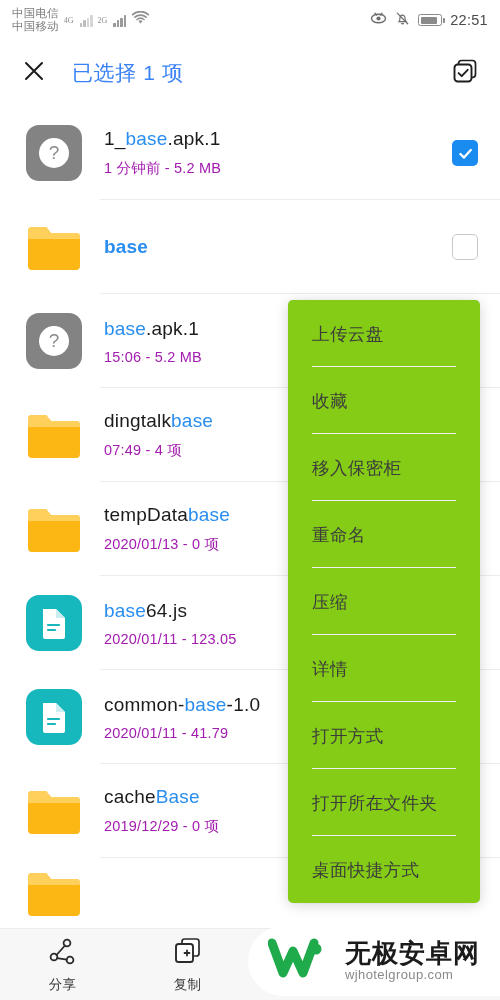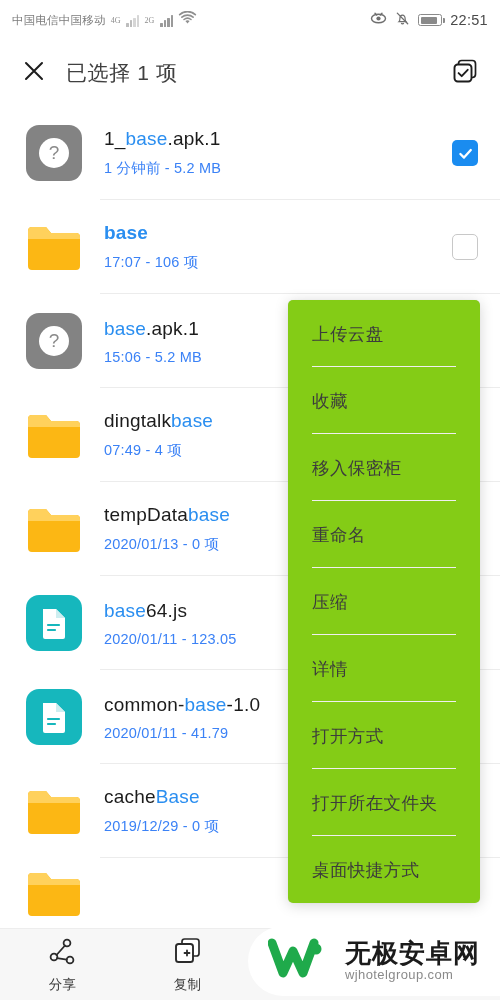--- a/index.html
+++ b/index.html
@@ -11,57 +11,57 @@
   }
   #screen { position:relative; width:500px; height:1000px; background:#fff; }
 
   
   .statusbar {
     position:relative; height:40px; width:100%;
     display:flex; align-items:center; justify-content:space-between;
     padding:0 12px; background:#fff;
   }
   .sb-left { display:flex; align-items:center; gap:5px; }
-  .carriers { display:flex; flex-direction:row; justify-content:center; line-height:1.12;font-family:Liberation Serif, serif; }
+  .carriers { display:flex; flex-direction:column; justify-content:center; line-height:1.12;font-family:Liberation Serif, serif; }
   .carriers span { font-size:11.5px; color:#7b7b7b; letter-spacing:.2px; }
   .sig-group { display:flex; align-items:flex-end; gap:6px;font-family:Liberation Serif, serif; }
   .net-label { font-size:8px; color:#8d8d8d; align-self:flex-start; margin-top:2px; }
   .bars { display:flex; align-items:flex-end; gap:1px; height:13px; }
   .bars i { width:2.5px; background:#9a9a9a; border-radius:.5px; display:block; }
   .bars.weak i { background:#bdbdbd; }
   .bars i:nth-child(1){height:4px;} .bars i:nth-child(2){height:6.5px;}
   .bars i:nth-child(3){height:9px;} .bars i:nth-child(4){height:12px;}
   .bars.weak i:nth-child(3),.bars.weak i:nth-child(4){background:#d6d6d6;}
   .sb-right { display:flex; align-items:center; gap:8px; }
   .clock { font-size:14.5px; color:#4a4a4a; letter-spacing:.3px; }
   .batt { width:24px; height:12px; border:1.4px solid #8a8a8a; border-radius:2.5px; position:relative; }
   .batt::after { content:""; position:absolute; right:-4px; top:3.2px; width:2.4px; height:5px; background:#8a8a8a; border-radius:0 1px 1px 0; }
   .batt i { position:absolute; left:1.5px; top:1.5px; bottom:1.5px; width:72%; background:#8a8a8a; border-radius:1px; display:block; }
 
   
   .header {
     height:66px; display:flex; align-items:center; padding:0 22px; background:#fff;
   }
-  .hdr-title { font-size:21px; color:#404040; margin-left:20px; letter-spacing:.6px; }
+  .hdr-title { font-size:21px; color:#3b82f6; margin-left:26px; letter-spacing:.6px; }
   .hdr-spacer { flex:1; }
 
   
   .list { position:relative; }
   .row { height:94px; display:flex; align-items:center; padding-left:26px; padding-right:22px; position:relative; background:#fff; }
   .row.short { height:70px; }
   .thumb { width:56px; height:56px; border-radius:13px; flex:0 0 56px; display:flex; align-items:center; justify-content:center; position:relative; }
   .thumb.apk { background:#838383; }
   .thumb.apk .q { width:30px; height:30px; border-radius:50%; background:#fff; color:#8a8a8a; font-size:19px; display:flex; align-items:center; justify-content:center; font-weight:400; }
   .thumb.doc { background:#16b7bd; }
   .thumb.folder { background:transparent; }
   .meta { margin-left:22px; flex:1; min-width:0; }
   .fname { font-size:19px; color:#1c1c1c; white-space:nowrap; letter-spacing:.2px; }
   .fname .hl { color:#2a8ef0; }
   .fname.allblue { color:#2a8ef0; font-weight:bold; }
-  .fsub { font-size:14.5px; color:#3b82f6; margin-top:9px; white-space:nowrap; letter-spacing:.2px; }
+  .fsub { font-size:14.5px; color:#a21caf; margin-top:9px; white-space:nowrap; letter-spacing:.2px; }
   .divider { position:absolute; left:100px; right:0; bottom:0; height:1px; background:#ececec; }
   .cb { width:26px; height:26px; border-radius:5px; flex:0 0 26px; }
   .cb.off { border:1.6px solid #c8c8c8; background:#fff; }
   .cb.on { background:#1a8cf0; display:flex; align-items:center; justify-content:center; }
 
   
   .menu {
     position:absolute; left:288px; top:300px; width:192px;
     background:#84cc16; border-radius:5px;
     box-shadow:0 2px 14px rgba(0,0,0,.17), 0 0 1px rgba(0,0,0,.10);
@@ -184,21 +184,20 @@
       </div>
       <div class="row">
         <div class="thumb folder">
           <svg width="56" height="46" viewBox="0 0 56 46">
             <path d="M2 7a4 4 0 014-4h14l5 6h25a4 4 0 014 4v29a4 4 0 01-4 4H6a4 4 0 01-4-4z" fill="#fcb714"></path>
             <path d="M20 3l5 6h25a4 4 0 014 4v2H2V7a4 4 0 014-4z" fill="#ffd15c"></path>
           </svg>
         </div>
         <div class="meta">
           <div class="fname allblue">base</div>
-          <div class="fsub">17:07 - 106 项</div>
         </div>
         <div class="cb off"></div>
         <div class="divider"></div>
       </div>
       <div class="row">
         <div class="thumb apk">
           <span class="q">?</span>
         </div>
         <div class="meta">
           <div class="fname"><span class="hl">base</span>.apk.1</div>

